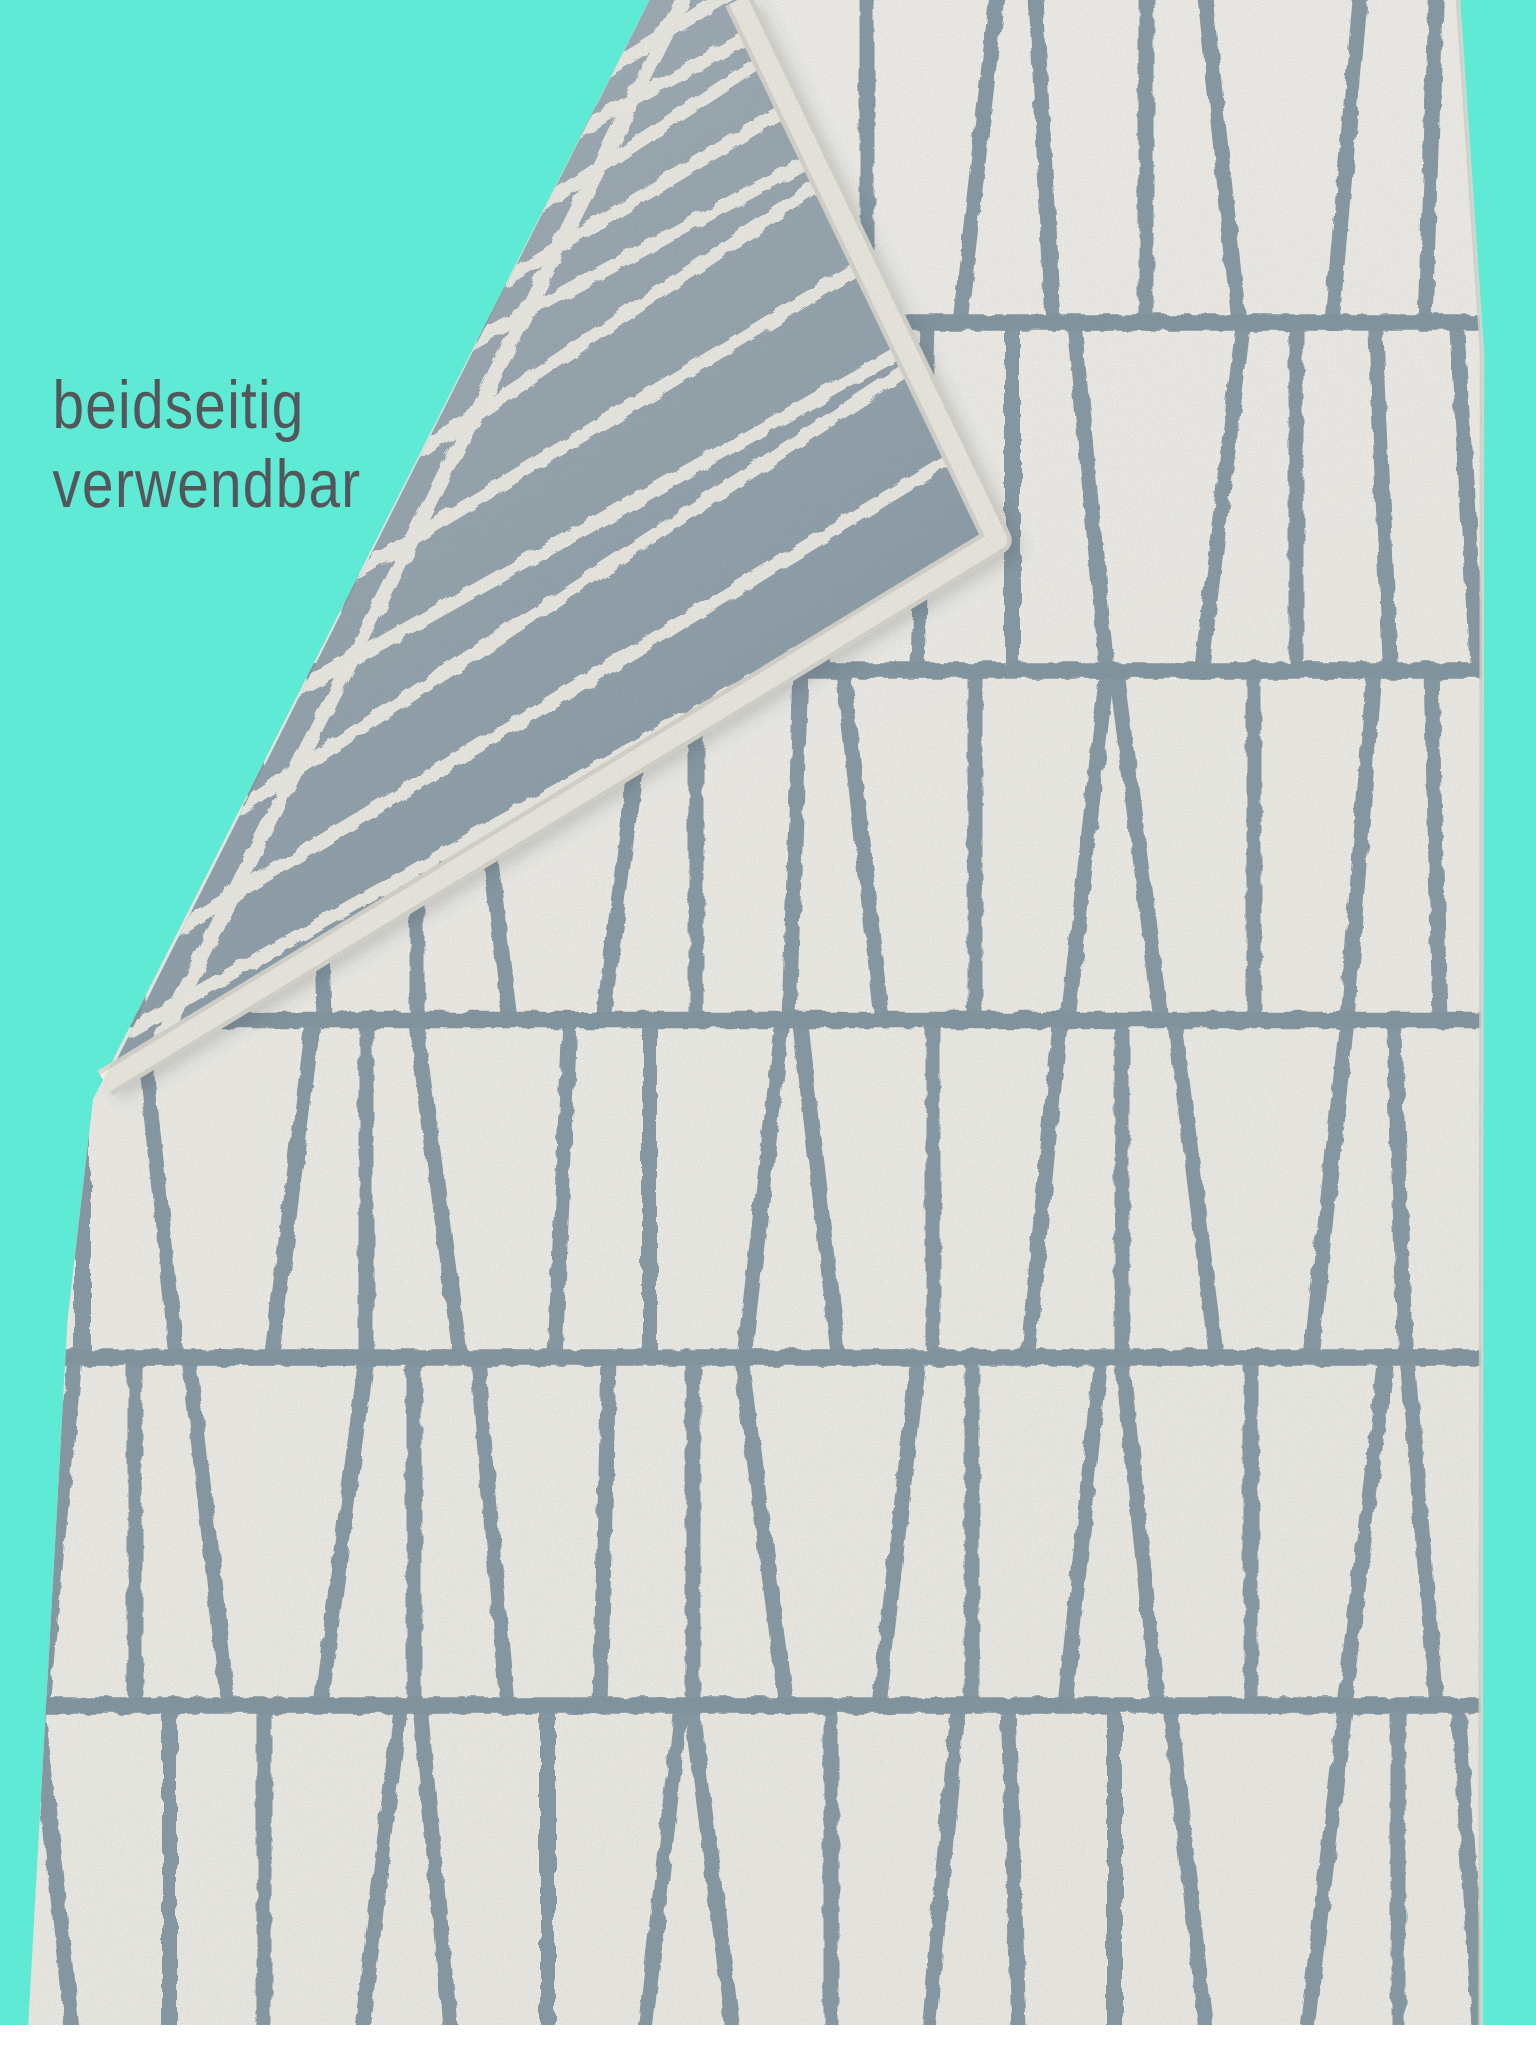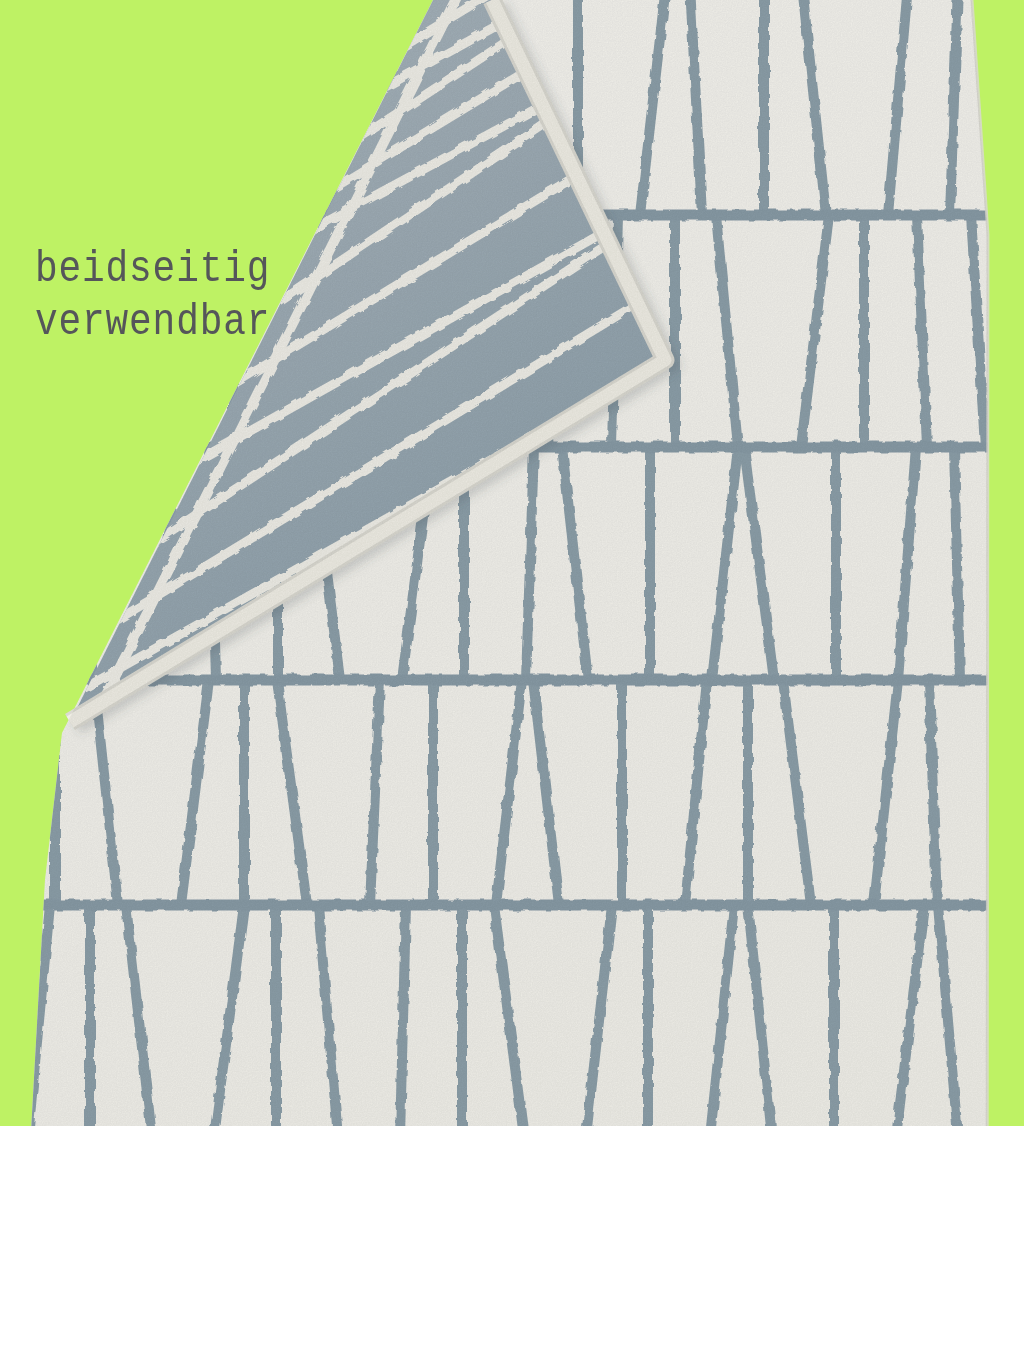--- a/index.html
+++ b/index.html
@@ -1,21 +1,21 @@
 <!DOCTYPE html>
 <html><head>
 <meta charset="utf-8">
 <style>
   html,body{margin:0;padding:0;background:#ffffff;}
   .stage{
     position:relative;
-    width:1024px;height:1126px;
-    background:#bef264;
+    width:1024px;height:1350px;
+    background:#5eead4;
     overflow:hidden;
-    font-family:Liberation Mono, monospace;
+    font-family:Liberation Sans, sans-serif;
   }
   .photo-svg{position:absolute;left:0;top:0;width:1024px;height:1365px;display:block;}
   .caption{
     position:absolute;
     left:35px;top:243px;
     font-size:45px;
     font-weight:300;
     letter-spacing:1px;
     line-height:53px;
     transform:scaleX(0.84);

